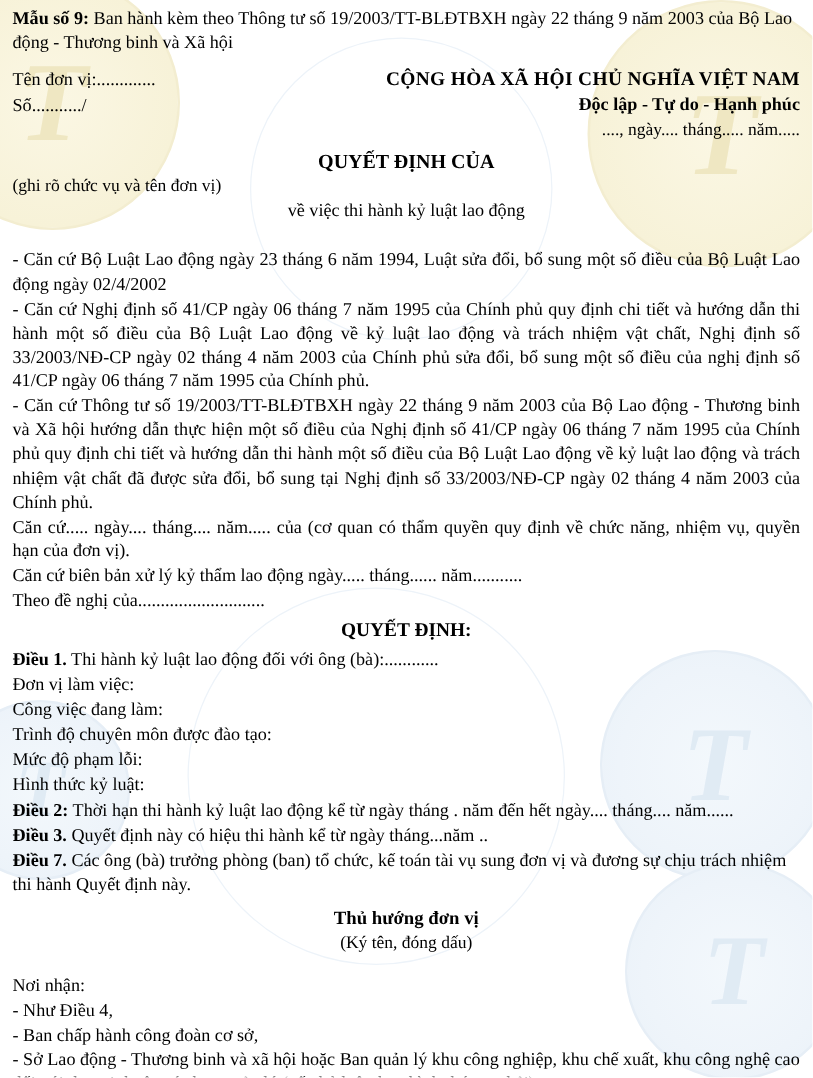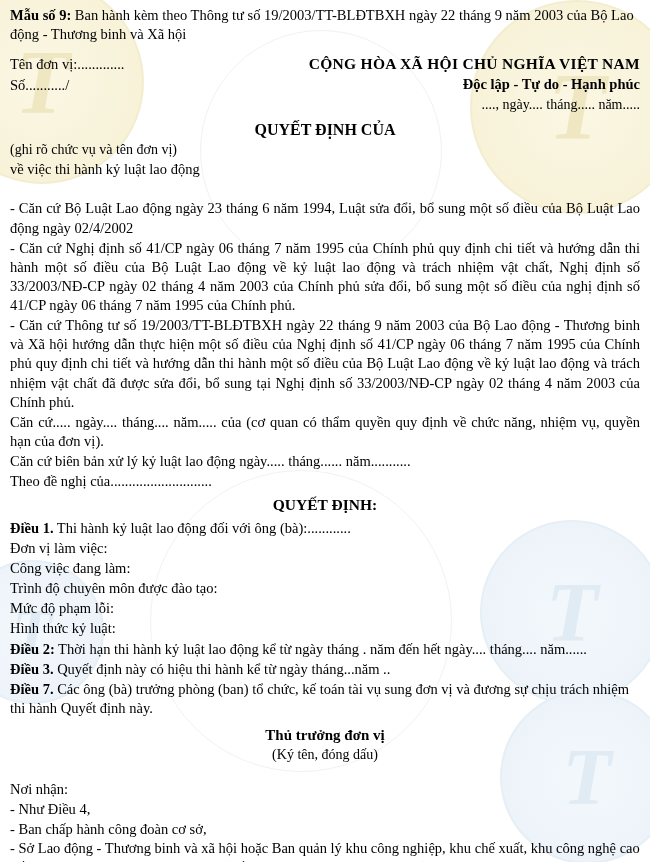--- a/index.html
+++ b/index.html
@@ -107,21 +107,21 @@
     font-weight: bold;
     font-size: 16px;
     margin-top: 4px;
   }
   .doc-sub {
     text-align: left;
     font-size: 14px;
     margin-top: 1px;
   }
   .doc-sub2 {
-    text-align: left;
+    text-align: center;
     font-size: 14.5px;
     margin-top: 1px;
   }
 
   .body-block {
     margin-top: 20px;
   }
   .para {
     margin: 0 0 1px 0;
     text-align: left;
@@ -202,21 +202,21 @@
 
     <div class="doc-title">QUYẾT ĐỊNH CỦA</div>
     <div class="doc-sub">(ghi rõ chức vụ và tên đơn vị)</div>
     <div class="doc-sub2">về việc thi hành kỷ luật lao động</div>
 
     <div class="body-block">
       <p class="para just">- Căn cứ Bộ Luật Lao động ngày 23 tháng 6 năm 1994, Luật sửa đổi, bổ sung một số điều của Bộ Luật Lao động ngày 02/4/2002</p>
       <p class="para just">- Căn cứ Nghị định số 41/CP ngày 06 tháng 7 năm 1995 của Chính phủ quy định chi tiết và hướng dẫn thi hành một số điều của Bộ Luật Lao động về kỷ luật lao động và trách nhiệm vật chất, Nghị định số 33/2003/NĐ-CP ngày 02 tháng 4 năm 2003 của Chính phủ sửa đổi, bổ sung một số điều của nghị định số 41/CP ngày 06 tháng 7 năm 1995 của Chính phủ.</p>
       <p class="para just">- Căn cứ Thông tư số 19/2003/TT-BLĐTBXH ngày 22 tháng 9 năm 2003 của Bộ Lao động - Thương binh và Xã hội hướng dẫn thực hiện một số điều của Nghị định số 41/CP ngày 06 tháng 7 năm 1995 của Chính phủ quy định chi tiết và hướng dẫn thi hành một số điều của Bộ Luật Lao động về kỷ luật lao động và trách nhiệm vật chất đã được sửa đổi, bổ sung tại Nghị định số 33/2003/NĐ-CP ngày 02 tháng 4 năm 2003 của Chính phủ.</p>
       <p class="para just">Căn cứ..... ngày.... tháng.... năm..... của (cơ quan có thẩm quyền quy định về chức năng, nhiệm vụ, quyền hạn của đơn vị).</p>
-      <p class="para">Căn cứ biên bản xử lý kỷ luật lao động ngày..... tháng...... năm...........</p>
+      <p class="para">Căn cứ biên bản xử lý kỷ thẩm lao động ngày..... tháng...... năm...........</p>
       <p class="para">Theo đề nghị của............................</p>
     </div>
 
     <div class="center-bold">QUYẾT ĐỊNH:</div>
 
     <div>
       <p class="art">
         <b>Điều 1.</b><span> Thi hành kỷ luật lao động đối với ông (bà):............</span>
       </p>
       <p class="art">
@@ -239,21 +239,21 @@
       </p>
       <p class="art">
         <b>Điều 3.</b><span> Quyết định này có hiệu thi hành kể từ ngày      tháng...năm      ..</span>
       </p>
       <p class="art just">
         <b>Điều 7.</b><span> Các ông (bà) trưởng phòng (ban) tổ chức, kế toán tài vụ sung đơn vị và đương sự chịu trách nhiệm thi hành Quyết định này.</span>
       </p>
     </div>
 
     <div class="sign-block">
-      <div class="sign-title">Thủ trưởng đơn vị</div>
+      <div class="sign-title">Thủ hướng đơn vị</div>
       <div class="sign-note">(Ký tên, đóng dấu)</div>
     </div>
 
     <div class="recv">
       <div class="hd">Nơi nhận:</div>
       <p class="it">- Như Điều 4,</p>
       <p class="it">- Ban chấp hành công đoàn cơ sở,</p>
       <p class="it just">- Sở Lao động - Thương binh và xã hội hoặc Ban quản lý khu công nghiệp, khu chế xuất, khu công nghệ cao đối với đơn vị thuộc các ban quản lý (nếu kỷ luật theo hình thức sa thải).</p>
 
     </div>

